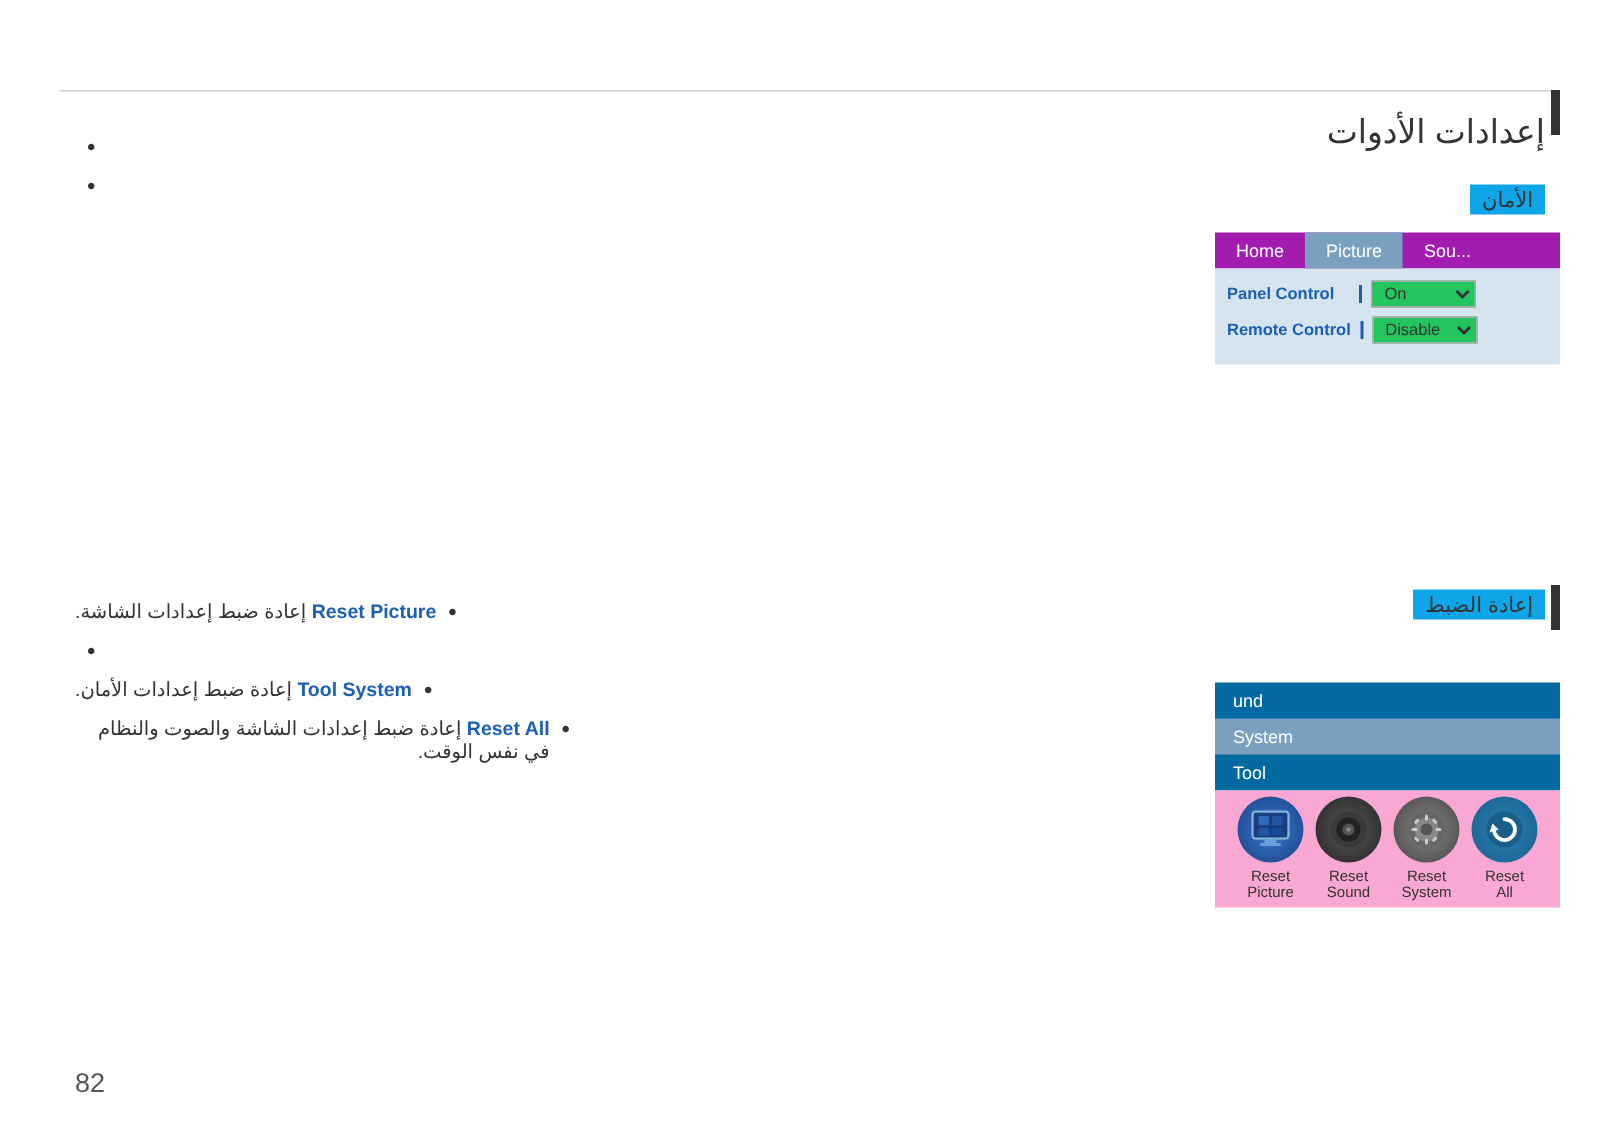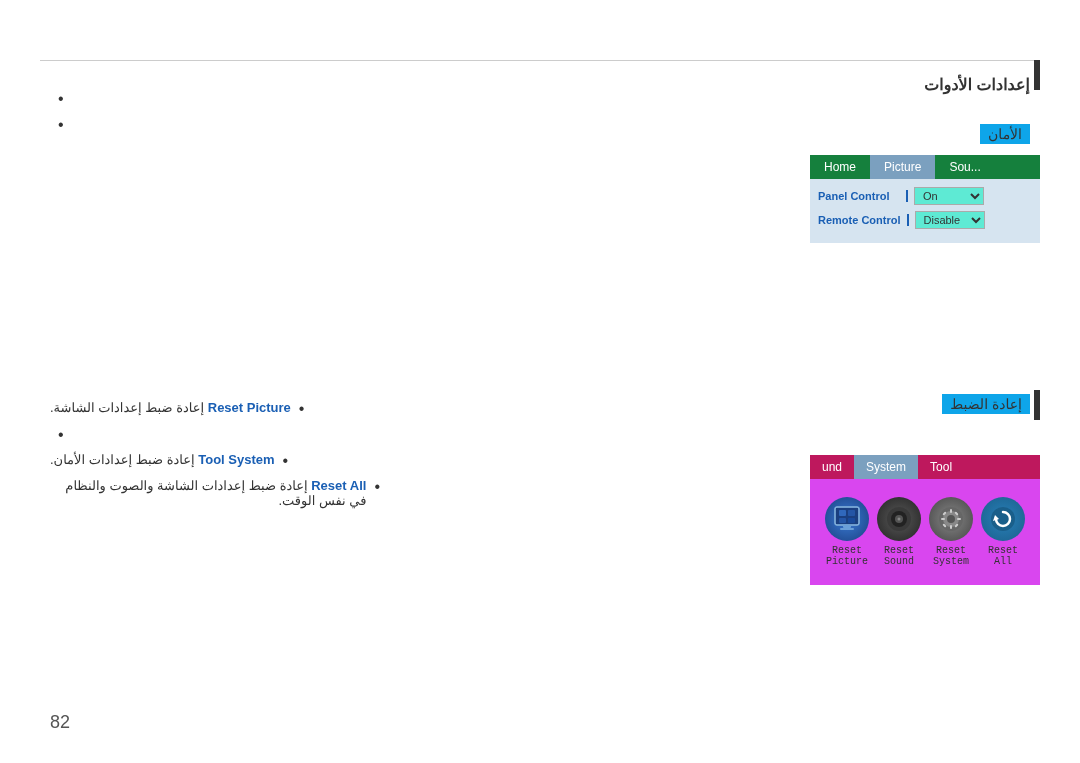--- a/index.html
+++ b/index.html
@@ -34,22 +34,22 @@
     
     .right-title {
       position: absolute;
       top: 75px;
       right: 50px;
       text-align: right;
       direction: rtl;
     }
 
     .main-title {
-      font-size: 16px;
-      font-weight: bold;
+      font-size: 22px;
+      font-weight: normal;
       color: #333;
       direction: rtl;
     }
 
     
     .section-header-right {
       position: absolute;
       top: 125px;
       right: 50px;
       direction: rtl;
@@ -102,21 +102,21 @@
     
     .security-ui {
       position: absolute;
       top: 155px;
       right: 40px;
       width: 230px;
     }
 
     .ui-tabs {
       display: flex;
-      background: #15803d;
+      background: #a21caf;
     }
 
     .ui-tab {
       padding: 5px 14px;
       font-size: 12px;
       color: #fff;
       cursor: pointer;
     }
 
     .ui-tab.active {
@@ -141,21 +141,21 @@
       font-weight: bold;
       min-width: 90px;
       border-right: 2px solid #1a5fb4;
       padding-right: 6px;
       margin-right: 6px;
     }
 
     .ui-select {
       font-size: 11px;
       color: #333;
-      background: #5eead4;
+      background: #22c55e;
       border: 1px solid #aaa;
       padding: 1px 4px;
       min-width: 70px;
     }
 
     
     .reset-section-header {
       position: absolute;
       top: 395px;
       right: 50px;
@@ -173,40 +173,40 @@
 
     .reset-ui {
       position: absolute;
       top: 455px;
       right: 40px;
       width: 230px;
     }
 
     .reset-tabs {
       display: flex;
-      background: #be185d;
+      background: #0369a1;
+      flex-direction: column;
     }
 
     .reset-tab {
       padding: 5px 12px;
       font-size: 12px;
       color: #fff;
     }
 
     .reset-tab.active {
       background: #7ba0bf;
     }
 
     .reset-panel {
-      background: #d946ef;
-      padding: 18px;
+      background: #f9a8d4;
+      padding: 4px;
       display: flex;
       gap: 8px;
       justify-content: center;
-      font-family: Liberation Mono, monospace;
     }
 
     .reset-item {
       display: flex;
       flex-direction: column;
       align-items: center;
       gap: 4px;
     }
 
     .reset-icon {

